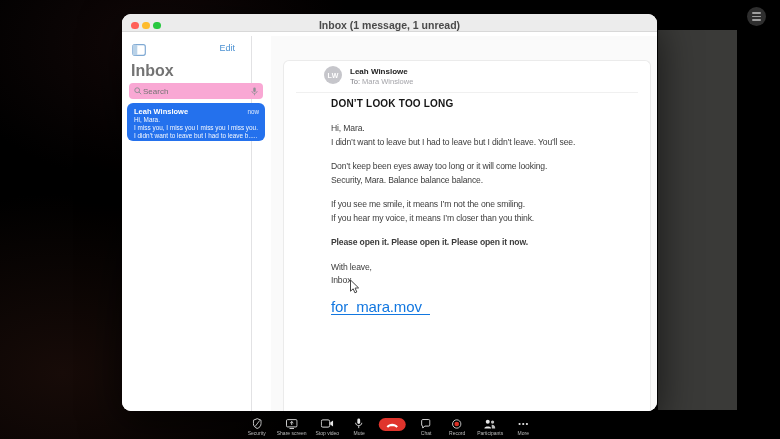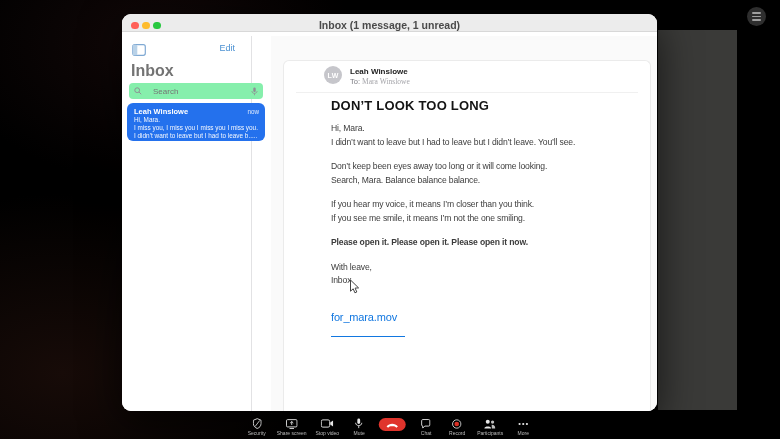--- a/index.html
+++ b/index.html
@@ -25,22 +25,22 @@
     font-size:10.5px; font-weight:bold; color:#4a4a4a; white-space:nowrap; }
   .tl { position:absolute; top:7.5px; width:7.5px; height:7.5px; border-radius:50%; }
   .tl.r { left:9px; }  .tl.y { left:20px; }  .tl.g { left:31px; }
 
   
   .sidebar { position:absolute; left:0; top:22px; bottom:0; width:130px; background:#fff;
     border-right:1px solid #e2e2e4; }
   .sb-toggle { position:absolute; left:10px; top:6px; }
   .edit-link { position:absolute; right:16px; top:7px; font-size:9px; color:#4a90d2; }
   .sb-head { position:absolute; left:9px; top:26px; font-size:16px; font-weight:bold; color:#737373; }
-  .search { position:absolute; left:7px; top:47px; width:134px; height:16px; background:#86efac;
-    border-radius:4px; display:flex; align-items:center; padding:0 5px; gap:11px; }
+  .search { position:absolute; left:7px; top:47px; width:134px; height:16px; background:#f9a8d4;
+    border-radius:4px; display:flex; align-items:center; padding:0 5px; gap:1px; }
   .search input { flex:1; border:none; outline:none; background:transparent; font-size:8px;
     color:#636366; font-family:"Liberation Sans", sans-serif; min-width:0; }
   .msg-item { position:absolute; left:5px; top:67px; width:138px; height:38px; border-radius:6px;
     background:#2471ed; color:#fff; padding:4px 6px 3px 7px; overflow:hidden; }
   .msg-row1 { display:flex; justify-content:space-between; align-items:baseline; }
   .msg-sender { font-size:7.5px; font-weight:bold; white-space:nowrap; }
   .msg-time { font-size:6.3px; color:rgba(255,255,255,.85); }
   .msg-line { font-size:6.4px; line-height:8.2px; color:rgba(255,255,255,.95); white-space:nowrap; overflow:hidden; }
 
   
@@ -49,31 +49,31 @@
 
   
   .content { position:absolute; left:149px; top:22px; right:0; bottom:0; background:#fafafa; }
   .card { position:absolute; left:12px; top:24px; width:368px; bottom:0; background:#fff;
     border:1px solid #ebebeb; border-bottom:none; border-radius:6px 6px 0 0; overflow:hidden; }
   .avatar { position:absolute; left:40px; top:5px; width:18px; height:18px; border-radius:50%;
     background:#c6c6cb; color:#fff; font-size:7px; font-weight:bold; display:flex;
     align-items:center; justify-content:center; letter-spacing:.3px; }
   .hdr-sender { position:absolute; left:66px; top:6px; font-size:8px; font-weight:bold; color:#222; }
   .hdr-to { position:absolute; left:66px; top:16px; font-size:7.5px; color:#7a7a80; }
-  .hdr-to .to-name { color:#a4a4a9;font-family:Liberation Serif, serif; }
+  .hdr-to .to-name { color:#a4a4a9; }
   .hdr-div { position:absolute; left:12px; right:12px; top:31px; height:1px; background:#f0f0f0; }
-  .subject { position:absolute; left:47px; top:37px; font-size:13px; font-weight:bold; color:#141414;
+  .subject { position:absolute; left:47px; top:37px; font-size:10px; font-weight:bold; color:#141414;
     letter-spacing:.2px; }
   .body { position:absolute; left:47px; top:61px; font-size:8.6px; line-height:13.5px; color:#3c3c3c;
     letter-spacing:-.15px; }
   .para { margin-bottom:11px; }
   .bl { white-space:nowrap; }
   .bl.bold { font-weight:bold; }
-  .attach { display:inline-block; margin-top:12px; font-size:11px; color:#1277e0;
-    border-bottom:1px solid #1277e0; padding-right:8px; padding-bottom:12px; cursor:pointer; }
+  .attach { display:inline-block; margin-top:1px; font-size:15px; color:#1277e0;
+    border-bottom:1px solid #1277e0; padding-right:8px; padding-bottom:1px; cursor:pointer; }
 
   
   .cursor { position:absolute; left:349px; top:279px; z-index:50; }
 
   
   .callbar { position:absolute; left:50%; transform:translateX(-50%); bottom:3px; display:flex;
     align-items:flex-start; gap:9px; }
   .cb-item { display:flex; flex-direction:column; align-items:center; gap:1px; min-width:22px; cursor:pointer; }
   .cb-item .ci { height:11px; display:flex; align-items:center; justify-content:center; }
   .cb-label { font-size:5px; color:#bdbdbd; white-space:nowrap; }
@@ -163,25 +163,25 @@
         <div class="hdr-div"></div>
         <div class="subject">DON’T LOOK TOO LONG</div>
 
         <div class="body">
           <div class="para">
             <div class="bl">Hi, Mara.</div>
             <div class="bl">I didn’t want to leave but I had to leave but I didn’t leave. You’ll see.</div>
           </div>
           <div class="para">
             <div class="bl">Don’t keep been eyes away too long or it will come looking.</div>
-            <div class="bl">Search, Mara. Balance balance balance.</div>
-          </div>
-          <div class="para">
+            <div class="bl">Security, Mara. Balance balance balance.</div>
+          </div>
+          <div class="para">
+            <div class="bl">If you see me smile, it means I’m not the one smiling.</div>
             <div class="bl">If you hear my voice, it means I’m closer than you think.</div>
-            <div class="bl">If you see me smile, it means I’m not the one smiling.</div>
           </div>
           <div class="para">
             <div class="bl bold">Please open it. Please open it. Please open it now.</div>
           </div>
           <div class="para">
             <div class="bl">With leave,</div>
             <div class="bl">Inbox</div>
           </div>
           <span class="attach">for_mara.mov</span>
         </div>

